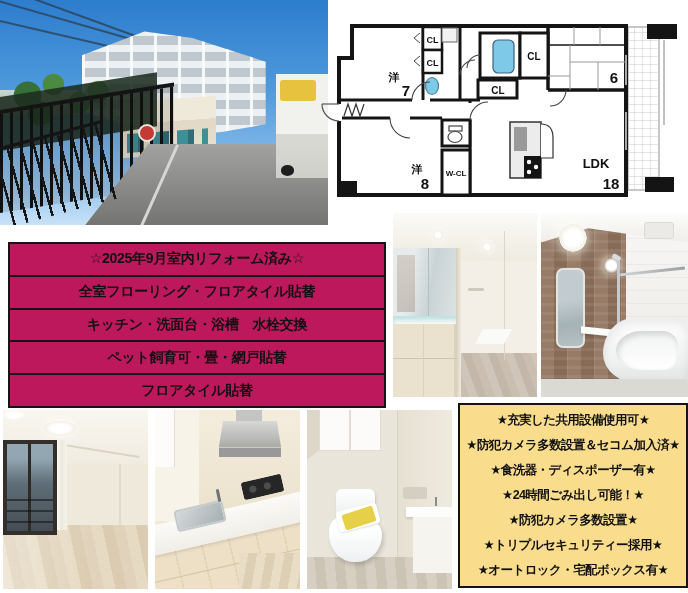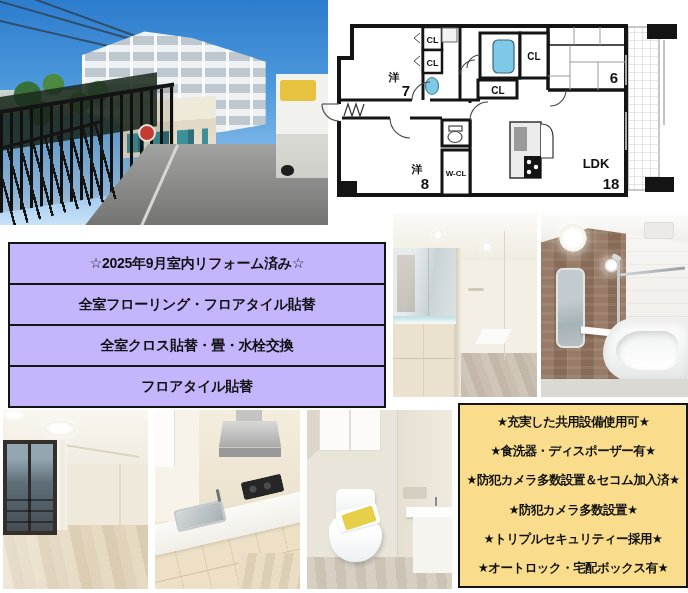--- a/index.html
+++ b/index.html
@@ -2,21 +2,21 @@
 <html><head>
 <meta charset="utf-8">
 <style>
   html,body{margin:0;padding:0;background:#fff;}
   body{font-family:"Liberation Sans","DejaVu Sans",sans-serif;}
   .canvas{position:relative;width:688px;height:593px;background:#fff;overflow:hidden;}
   .abs{position:absolute;}
   .photo{position:absolute;overflow:hidden;background:#ddd;}
 
   
-  .reno-table{position:absolute;left:8px;top:242px;width:378px;height:166px;border:2px solid #141414;background:#c4b5fd;display:flex;flex-direction:column;box-sizing:border-box;}
+  .reno-table{position:absolute;left:8px;top:242px;width:378px;height:166px;border:2px solid #141414;background:#be185d;display:flex;flex-direction:column;box-sizing:border-box;}
   .reno-row{flex:1;display:flex;align-items:center;justify-content:center;font-weight:bold;font-size:14px;letter-spacing:-0.3px;color:#111;white-space:nowrap;}
   .reno-row + .reno-row{border-top:2px solid #141414;}
   .features-box{position:absolute;left:458px;top:403px;width:230px;height:185px;border:2px solid #141414;background:#F9DD8D;display:flex;flex-direction:column;justify-content:space-around;box-sizing:border-box;padding:3px 1px;}
   .feature-line{text-align:center;font-weight:bold;font-size:12.5px;letter-spacing:-0.6px;color:#111;white-space:nowrap;}
 
   
   .floorplan{position:absolute;left:330px;top:0;width:358px;height:210px;}
   .floorplan svg{overflow:visible;}
   .fp-txt{font-weight:bold;fill:#111;}
 
@@ -266,21 +266,22 @@
         <text class="fp-txt" x="126" y="176" font-size="8">W-CL</text>
         <text class="fp-txt" x="266" y="168" font-size="13">LDK</text>
         <text class="fp-txt" x="281" y="189" font-size="15">18</text>
       </g>
     </svg>
   </div>
 
   <div class="reno-table">
     <div class="reno-row">☆2025年9月室内リフォーム済み☆</div>
     <div class="reno-row">全室フローリング・フロアタイル貼替</div>
-    <div class="reno-row">全室クロス貼替・畳・水栓交換</div>
+    <div class="reno-row">キッチン・洗面台・浴槽　水栓交換</div>
+    <div class="reno-row">ペット飼育可・畳・網戸貼替</div>
     <div class="reno-row">フロアタイル貼替</div>
   </div>
 
   <div class="photo p-wash">
     <div class="abs wash-ceil"></div>
     <div class="abs wash-light" style="left:28%;top:9%;"></div>
     <div class="abs wash-light" style="left:62%;top:16%;"></div>
     <div class="abs wash-floor"></div>
     <div class="abs wash-mirror">
       <div class="abs wash-mseam"></div>
@@ -367,20 +368,21 @@
     <div class="abs toi-bowl"></div>
     <div class="abs toi-lid"></div>
     <div class="abs toi-paper"></div>
     <div class="abs toi-counter"></div>
     <div class="abs toi-cpanel"></div>
     <div class="abs toi-faucet"></div>
   </div>
 
   <div class="features-box">
     <div class="feature-line">★充実した共用設備使用可★</div>
+    <div class="feature-line">★防犯カメラ多数設置＆セコム加入済★</div>
     <div class="feature-line">★食洗器・ディスポーザー有★</div>
-    <div class="feature-line">★防犯カメラ多数設置＆セコム加入済★</div>
+    <div class="feature-line">★24時間ごみ出し可能！★</div>
     <div class="feature-line">★防犯カメラ多数設置★</div>
     <div class="feature-line">★トリプルセキュリティー採用★</div>
     <div class="feature-line">★オートロック・宅配ボックス有★</div>
   </div>
 
 </div>
 
 </body></html>

